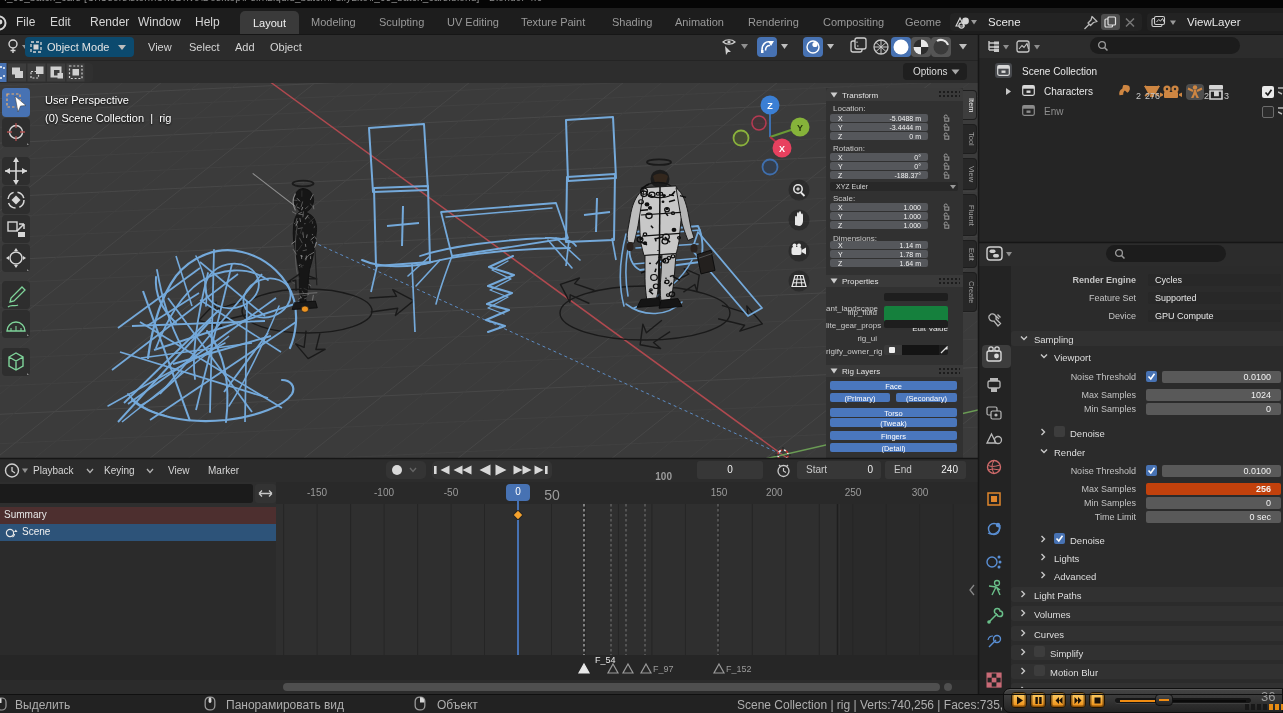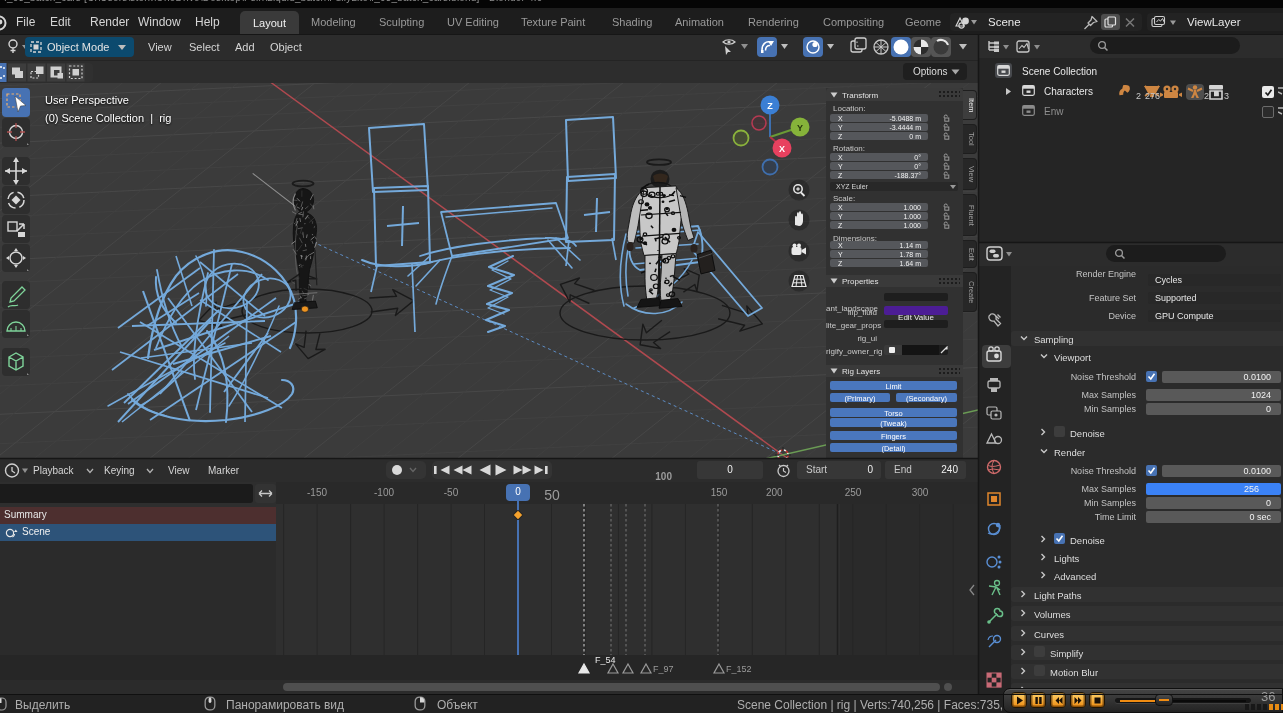--- a/index.html
+++ b/index.html
@@ -652,38 +652,38 @@
         <path d="M0 0 L6 0 L3 4 Z" fill="#999"></path>
       </svg>
 
   <div class="abs" style="left:0;top:187px;width:137px;height:12px;background:#3a3a3a;color:#e2e2e2;padding:2px 0 0 16px;font-size:8px;">Properties</div>
   <svg class="abs" style="left:4px;top:190px" width="8" height="6" viewBox="0 0 8 6">
         <path d="M0.5 0.5 L7.5 0.5 L4 5.5 Z" fill="#cdcdcd"></path>
       </svg>
   <div class="abs" style="left:0;top:216px;width:51px;text-align:right;">ant_landscape</div>
   <div class="abs" style="left:58px;top:205px;width:64px;height:8px;background:#1e1e1e;border-radius:2px;"></div>
   <div class="abs" style="left:0;top:220px;width:51px;text-align:right;">flip_fluid</div>
-  <div class="abs" style="left:58px;top:218px;width:64px;height:9px;background:#4c1d95;border-radius:2px;color:#e8e8e8;text-align:center;padding-top:7px;">Edit Value</div>
+  <div class="abs" style="left:58px;top:218px;width:64px;height:9px;background:#15803d;border-radius:2px;color:#e8e8e8;text-align:right;padding-top:18px;">Edit Value</div>
   <div class="abs" style="left:0;top:233px;width:51px;text-align:right;">lite_gear_props</div>
   <div class="abs" style="left:58px;top:232px;width:64px;height:8px;background:#1e1e1e;border-radius:2px;"></div>
   <div class="abs" style="left:0;top:246px;width:51px;text-align:right;">rig_ui</div>
   <div class="abs" style="left:0;top:259px;width:51px;text-align:right;">rigify_owner_rig</div>
   <div class="abs" style="left:58px;top:257px;width:18px;height:10px;background:#3a3a3a;border-radius:2px 0 0 2px;"></div>
   <div class="abs" style="left:63px;top:259px;width:6px;height:6px;background:#f0f0f0;border-radius:1px;"></div>
   <div class="abs" style="left:76px;top:257px;width:37px;height:10px;background:#141414;"></div>
   <div class="abs" style="left:113px;top:257px;width:9px;height:10px;background:#1e1e1e;border-radius:0 2px 2px 0;"></div>
   <svg class="abs" style="left:114px;top:258px" width="8" height="8" viewBox="0 0 8 8">
         <path d="M1 7 L5 3 M5 3 L7 1 L7 3 L5 3" stroke="#dedede" stroke-width="1.2" fill="none"></path>
       </svg>
 
   <div class="abs" style="left:0;top:277px;width:137px;height:12px;background:#3a3a3a;color:#e2e2e2;padding:2px 0 0 16px;font-size:8px;">Rig Layers</div>
   <svg class="abs" style="left:4px;top:280px" width="8" height="6" viewBox="0 0 8 6">
         <path d="M0.5 0.5 L7.5 0.5 L4 5.5 Z" fill="#cdcdcd"></path>
       </svg>
-  <div class="abs rigbtn" style="left:4px;top:293px;width:127px;">Limit</div>
+  <div class="abs rigbtn" style="left:4px;top:293px;width:127px;">Face</div>
   <div class="abs rigbtn" style="left:4px;top:305px;width:60px;">(Primary)</div>
   <div class="abs rigbtn" style="left:70px;top:305px;width:61px;">(Secondary)</div>
   <div class="abs rigbtn" style="left:4px;top:320px;width:127px;">Torso</div>
   <div class="abs rigbtn" style="left:4px;top:330px;width:127px;">(Tweak)</div>
   <div class="abs rigbtn" style="left:4px;top:343px;width:127px;">Fingers</div>
   <div class="abs rigbtn" style="left:4px;top:355px;width:127px;">(Detail)</div>
 
   <div class="abs" style="left:112px;top:2px;width:22px;height:8px;background-image:radial-gradient(circle,#1c1c1c 1px,transparent 1.2px);background-size:4px 4px;"></div>
   <div class="abs" style="left:112px;top:189px;width:22px;height:8px;background-image:radial-gradient(circle,#1c1c1c 1px,transparent 1.2px);background-size:4px 4px;"></div>
   <div class="abs" style="left:112px;top:279px;width:22px;height:8px;background-image:radial-gradient(circle,#1c1c1c 1px,transparent 1.2px);background-size:4px 4px;"></div>
@@ -832,21 +832,21 @@
         <path d="M10 374 a5 5 0 0 1 5 -4" fill="none" stroke="#5a8fd4" stroke-width="1.2"></path>
         <rect x="9.0" y="407.0" width="4.7" height="4.7" fill="#c96a76"></rect>
         <rect x="9.0" y="416.4" width="4.7" height="4.7" fill="#c96a76"></rect>
         <rect x="13.7" y="411.7" width="4.7" height="4.7" fill="#c96a76"></rect>
         <rect x="18.4" y="407.0" width="4.7" height="4.7" fill="#c96a76"></rect>
         <rect x="18.4" y="416.4" width="4.7" height="4.7" fill="#c96a76"></rect>
         <rect x="9" y="407" width="14.1" height="14.1" fill="none" stroke="#c96a76" stroke-width="1"></rect>
       </svg>
 
   <div id="pcontent">
-        <div class="abs plab" style="top:27px;">Render Engine</div>
+        <div class="abs plab" style="top:33px;font-weight:bold;">Render Engine</div>
         <div class="abs" style="left:170px;top:32px;width:133px;height:12px;background:#282828;border-radius:2px;color:#e8e8e8;font-size:9px;padding:1px 0 0 7px;">Cycles</div>
         <div class="abs plab" style="top:51px;">Feature Set</div>
         <div class="abs" style="left:170px;top:50px;width:133px;height:12px;background:#282828;border-radius:2px;color:#e8e8e8;font-size:9px;padding:1px 0 0 7px;">Supported</div>
         <div class="abs plab" style="top:69px;">Device</div>
         <div class="abs" style="left:170px;top:68px;width:133px;height:12px;background:#282828;border-radius:2px;color:#e8e8e8;font-size:9px;padding:1px 0 0 7px;">GPU Compute</div>
         <div class="abs" style="left:33px;top:89px;width:272px;height:15px;background:#313131;border-radius:3px 0 0 3px;"></div>
         <svg class="abs" style="left:42px;top:93px" width="8" height="6" viewBox="0 0 8 6">
           <path d="M1 1.5 L4 4.5 L7 1.5" stroke="#c8c8c8" stroke-width="1.4" fill="none"></path>
         </svg>
         <div class="abs" style="left:56px;top:92px;color:#dedede;font-size:9.5px;">Sampling</div>
@@ -873,21 +873,21 @@
           <path d="M1 1.5 L4 4.5 L7 1.5" stroke="#c8c8c8" stroke-width="1.4" fill="none"></path>
         </svg>
         <div class="abs" style="left:76px;top:205px;color:#dedede;font-size:9.5px;">Render</div>
         <div class="abs plab" style="top:224px;">Noise Threshold</div>
         <div class="abs" style="left:168px;top:223px;width:11px;height:11px;background:#4772b3;border-radius:2px;"></div>
         <svg class="abs" style="left:169px;top:224px" width="9" height="9" viewBox="0 0 9 9">
           <path d="M1.5 4.5 L3.8 7 L7.5 1.8" fill="none" stroke="#fff" stroke-width="1.6"></path>
         </svg>
         <div class="abs" style="left:184px;top:223px;width:119px;height:12px;background:#595959;border-radius:2px;color:#f2f2f2;font-size:9px;text-align:right;padding:1px 10px 0 0;">0.0100</div>
         <div class="abs plab" style="top:242px;">Max Samples</div>
-        <div class="abs" style="left:168px;top:241px;width:135px;height:12px;background:#3b82f6;border-radius:2px;color:#f2f2f2;font-size:9px;text-align:right;padding:1px 22px 0 0;">256</div>
+        <div class="abs" style="left:168px;top:241px;width:135px;height:12px;background:#c2410c;border-radius:2px;color:#f2f2f2;font-size:9px;text-align:right;padding:1px 10px 0 0;font-weight:bold;">256</div>
         <div class="abs plab" style="top:256px;">Min Samples</div>
         <div class="abs" style="left:168px;top:255px;width:135px;height:12px;background:#595959;border-radius:2px;color:#f2f2f2;font-size:9px;text-align:right;padding:1px 10px 0 0;">0</div>
         <div class="abs plab" style="top:270px;">Time Limit</div>
         <div class="abs" style="left:168px;top:269px;width:135px;height:12px;background:#595959;border-radius:2px;color:#f2f2f2;font-size:9px;text-align:right;padding:1px 10px 0 0;">0 sec</div>
         <svg class="abs" style="left:62px;top:293px" width="6" height="8" viewBox="0 0 6 8">
           <path d="M1.5 1 L4.5 4 L1.5 7" stroke="#c8c8c8" stroke-width="1.4" fill="none"></path>
         </svg>
         <div class="abs" style="left:76px;top:291px;width:11px;height:11px;background:#4772b3;border-radius:2px;"></div>
         <svg class="abs" style="left:77px;top:292px" width="9" height="9" viewBox="0 0 9 9">
           <path d="M1.5 4.5 L3.8 7 L7.5 1.8" fill="none" stroke="#fff" stroke-width="1.6"></path>

